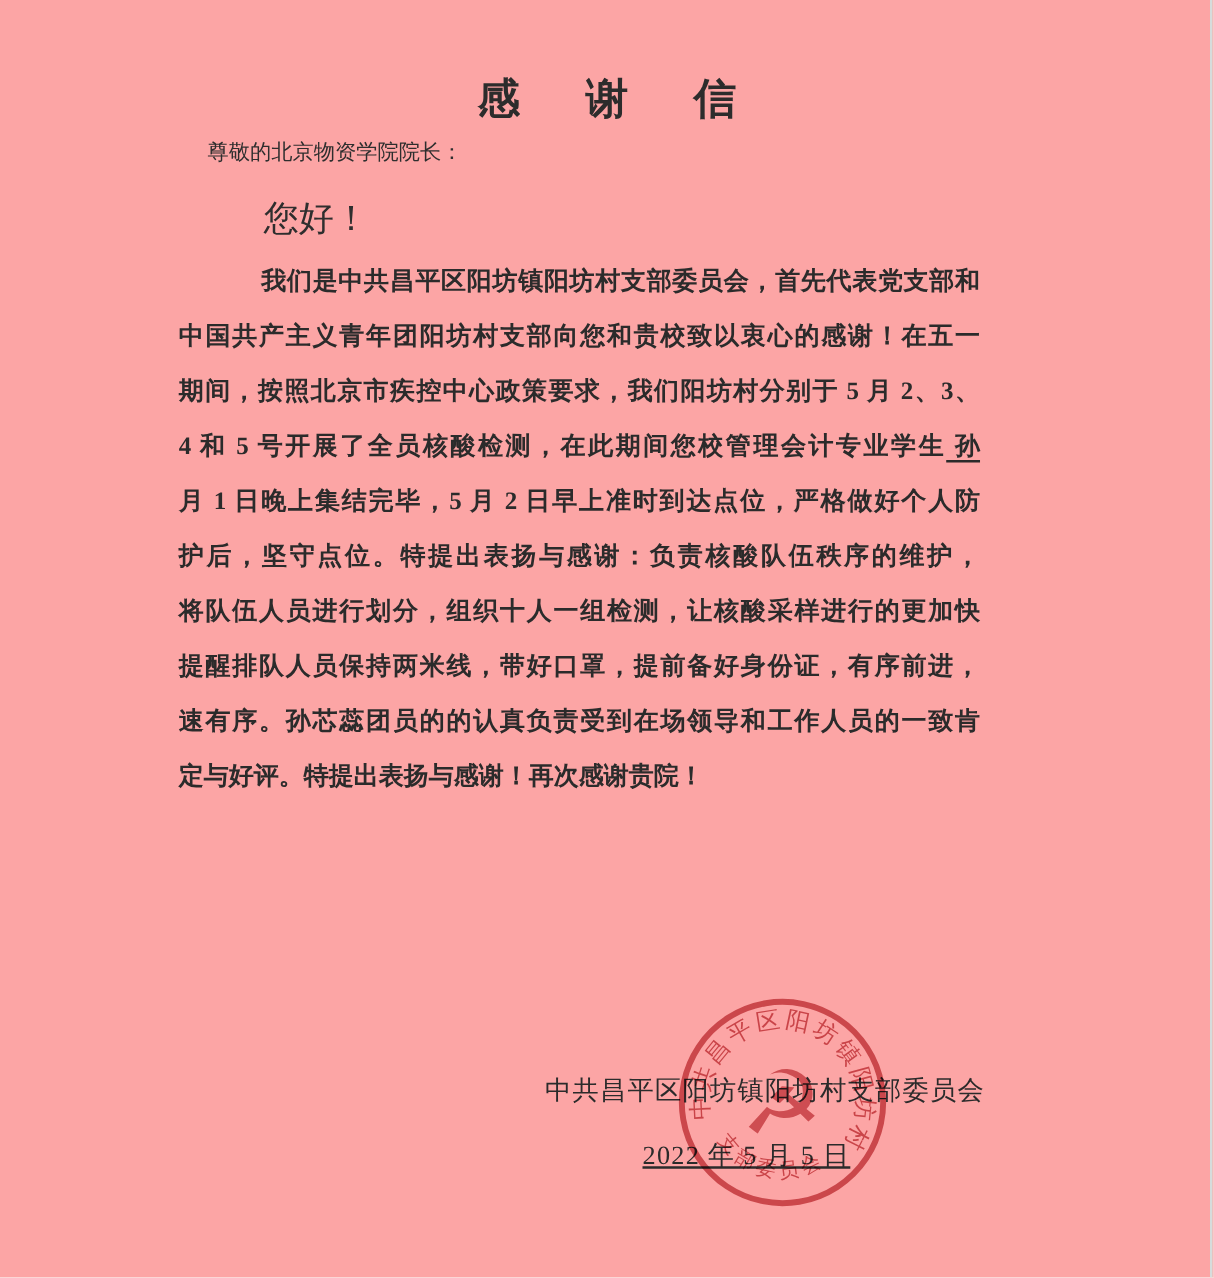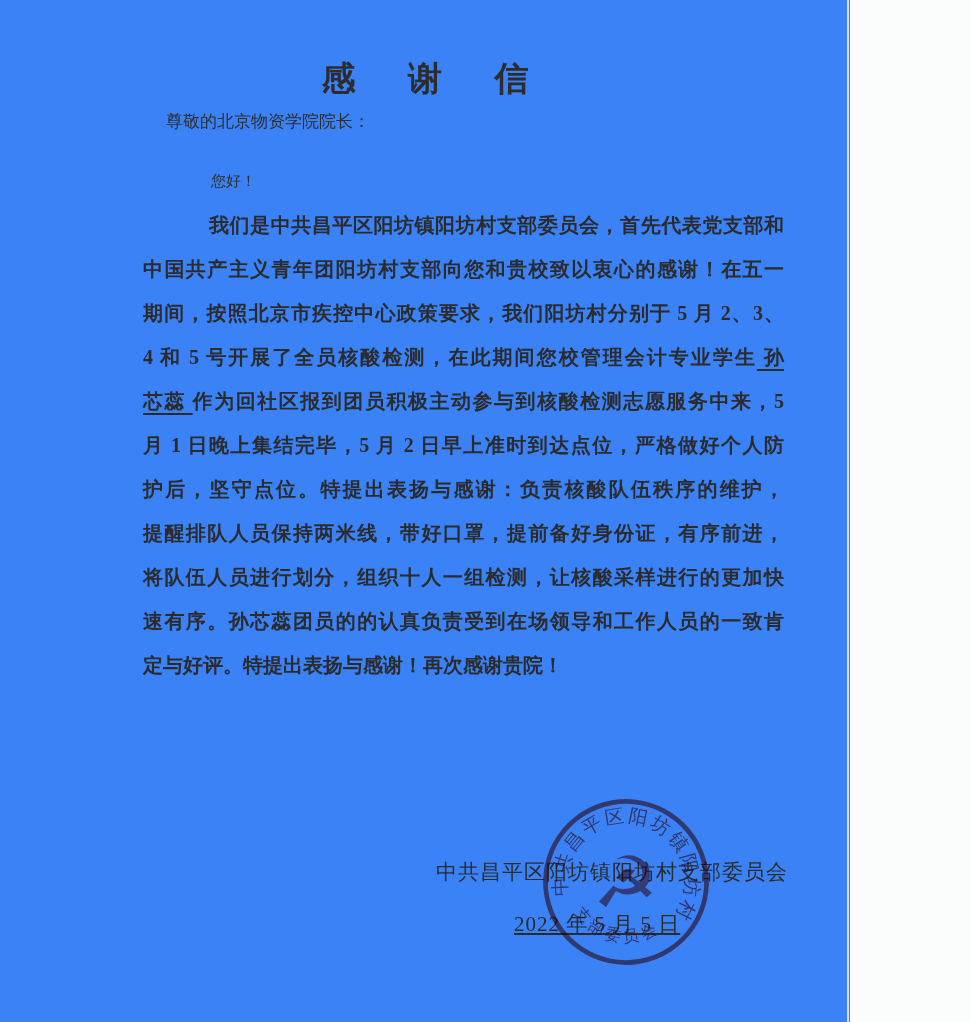--- a/index.html
+++ b/index.html
@@ -1,29 +1,29 @@
 <!DOCTYPE html>
 <html><head>
 <meta charset="utf-8">
 <style>
   html,body{margin:0;padding:0;}
   body{
     width:971px;height:1022px;overflow:hidden;
     background:#fbfdfd;
     font-family:"Liberation Serif","DejaVu Serif",serif;
   }
-  .page{position:relative;width:850px;height:1022px;background:#3b82f6;}
+  .page{position:relative;width:971px;height:1022px;background:#fca5a5;}
   .scan-edge{position:absolute;top:0;right:1px;width:2px;height:100%;background:#d7dcdc;}
   .title{
     position:absolute;top:56px;left:0;width:100%;
     text-align:center;font-size:34px;font-weight:bold;color:#2c2c2c;
     letter-spacing:22px;text-indent:22px;
   }
   .greeting{position:absolute;left:166px;top:110px;font-size:17px;color:#2e2e2e;}
-  .salutation{position:absolute;left:211px;top:172px;font-size:15px;color:#2e2e2e;}
+  .salutation{position:absolute;left:211px;top:156px;font-size:28px;color:#2e2e2e;}
   .body-block{
     position:absolute;left:143px;top:203px;width:641px;
     font-size:20px;color:#2b2b2b;
   }
   .line{
     height:44px;line-height:44px;
     text-align:justify;text-align-last:justify;text-justify:inter-character;
     white-space:nowrap;
     font-weight:bold;
   }
@@ -55,25 +55,24 @@
 
   <div class="greeting">尊敬的北京物资学院院长：</div>
 
   <div class="salutation">您好！</div>
 
   <div class="body-block">
       <div class="line indent"><span>我们是中共昌平区阳坊镇阳坊村支部委员会，首先代表党支部和</span></div>
       <div class="line"><span>中国共产主义青年团阳坊村支部向您和贵校致以衷心的感谢！在五一</span></div>
       <div class="line"><span>期间，按照北京市疾控中心政策要求，我们阳坊村分别于 5 月 2、3、</span></div>
       <div class="line"><span>4 和 5 号开展了全员核酸检测，在此期间您校管理会计专业学生</span><span class="u">&nbsp;孙</span></div>
-      <div class="line"><span class="u">芯蕊&nbsp;</span><span>作为回社区报到团员积极主动参与到核酸检测志愿服务中来，5</span></div>
       <div class="line"><span>月 1 日晚上集结完毕，5 月 2 日早上准时到达点位，严格做好个人防</span></div>
       <div class="line"><span>护后，坚守点位。特提出表扬与感谢：负责核酸队伍秩序的维护，</span></div>
+      <div class="line"><span>将队伍人员进行划分，组织十人一组检测，让核酸采样进行的更加快</span></div>
       <div class="line"><span>提醒排队人员保持两米线，带好口罩，提前备好身份证，有序前进，</span></div>
-      <div class="line"><span>将队伍人员进行划分，组织十人一组检测，让核酸采样进行的更加快</span></div>
       <div class="line"><span>速有序。孙芯蕊团员的的认真负责受到在场领导和工作人员的一致肯</span></div>
       <div class="line nojust"><span>定与好评。特提出表扬与感谢！再次感谢贵院！</span></div>
     </div>
 
   <div class="sig-org">中共昌平区阳坊镇阳坊村支部委员会</div>
 
   <div class="sig-date">2022 年 5 月 5 日</div>
 
   <svg class="stamp" viewBox="0 0 190 190" xmlns="http://www.w3.org/2000/svg">
     <defs>

